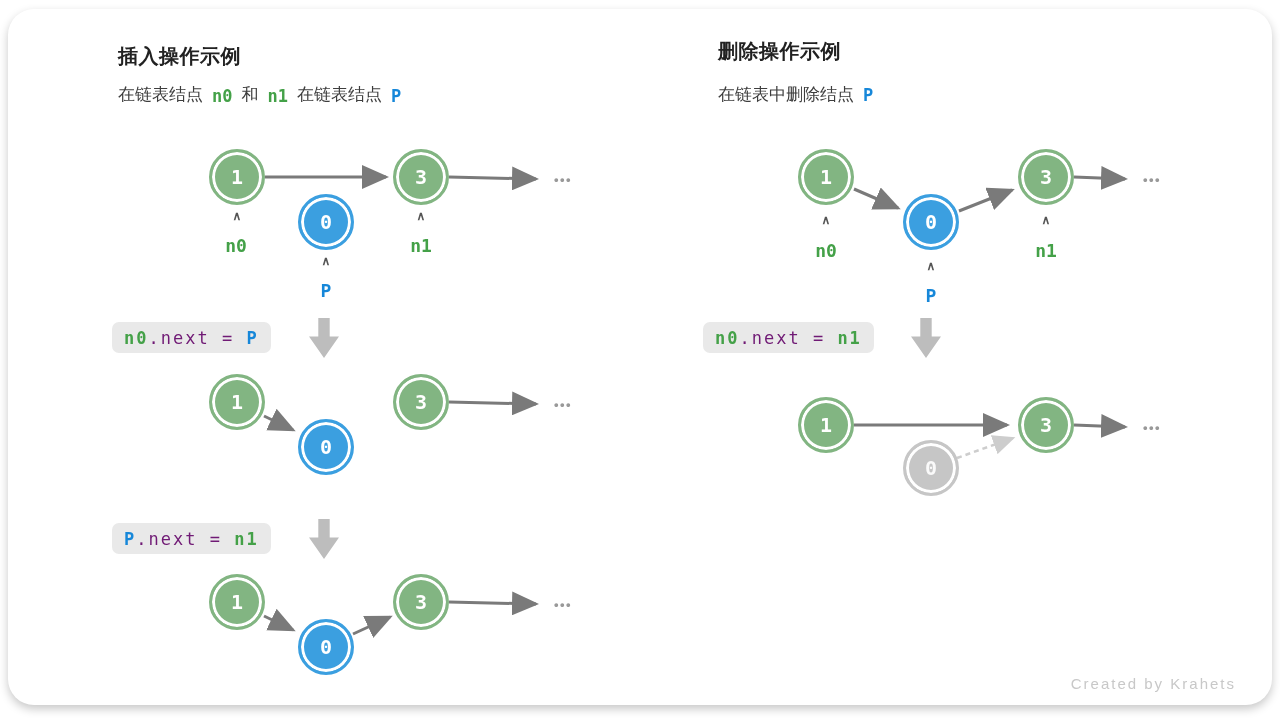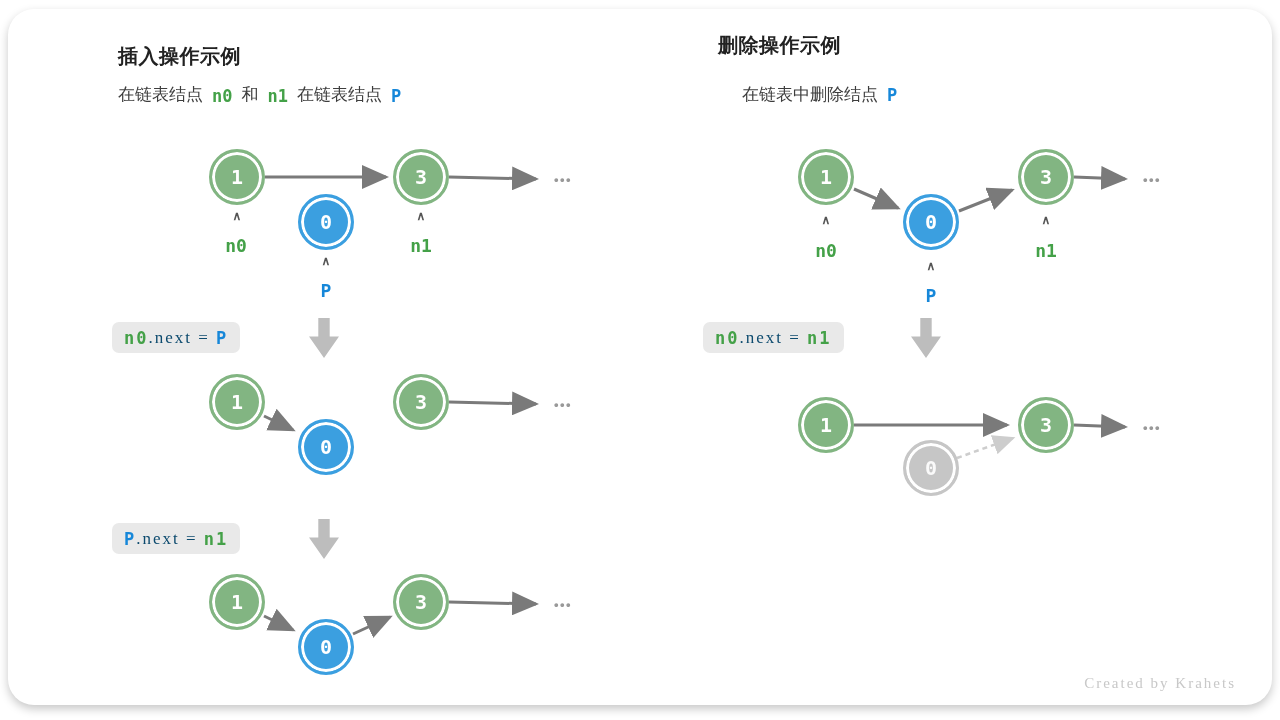--- a/index.html
+++ b/index.html
@@ -8,21 +8,21 @@
         border-radius:26px;box-shadow:0 4px 10px rgba(0,0,0,.22);}
   .layer{position:absolute;inset:0;border-radius:21px;}
   .arrows{position:absolute;left:0;top:0;pointer-events:none;}
 
   .panel-title{position:absolute;font-size:20px;font-weight:700;color:#212121;letter-spacing:.5px;}
   .panel-sub{position:absolute;display:flex;align-items:center;gap:9px;font-size:17px;color:#3d3d3d;}
   .panel-sub .zh{white-space:pre;}
   .mono{font-family:"DejaVu Sans Mono","Liberation Mono",monospace;}
   .tok-green{color:#44a148;font-weight:700;}
   .tok-blue{color:#1687d9;font-weight:700;}
-  .tok-dark{color:#0c4a6e;font-family:Liberation Serif, serif;}
+  .tok-dark{color:#701a75;}
 
   .node{position:absolute;width:50px;height:50px;border-radius:50%;border:3px solid;
         box-shadow:inset 0 0 0 3px #fff;display:flex;align-items:center;justify-content:center;
         font-family:"DejaVu Sans Mono","Liberation Mono",monospace;font-size:20px;font-weight:700;color:#fff;}
   .node.green{background:#82b582;border-color:#82b582;}
   .node.blue{background:#3b9fe0;border-color:#3b9fe0;}
   .node.gray{background:#c6c6c6;border-color:#c6c6c6;color:#fafafa;}
 
   .ref{position:absolute;transform:translate(-50%,-50%);font-family:"DejaVu Sans Mono","Liberation Mono",monospace;
        font-size:18px;font-weight:700;}
@@ -31,21 +31,21 @@
   .caret{position:absolute;transform:translate(-50%,-50%);font-size:12px;font-weight:700;color:#555;}
   .dots{position:absolute;transform:translate(-50%,-50%);font-size:13px;font-weight:700;
         letter-spacing:1.5px;color:#999;}
 
   .chip{position:absolute;height:31px;padding:0 12px;background:#e9e9e9;border-radius:7px;
         display:flex;align-items:center;font-family:"DejaVu Sans Mono","Liberation Mono",monospace;
         font-size:17px;letter-spacing:2px;white-space:pre;}
   .down-arrow{position:absolute;width:30px;height:40px;background:#bdbdbd;
         clip-path:polygon(31% 0,69% 0,69% 46%,100% 46%,50% 100%,0% 46%,31% 46%);}
 
-  .credit{position:absolute;right:44px;top:675px;font-family:Liberation Serif, serif;
+  .credit{position:absolute;right:44px;top:675px;font-family:Liberation Sans, sans-serif;
           font-size:15px;letter-spacing:2px;color:#c8c8c8;}
 </style>
 </head>
 <body>
 
 <div class="card"></div>
 
 <div class="layer">
 
   <svg class="arrows" width="1280" height="720" viewBox="0 0 1280 720">
@@ -126,22 +126,22 @@
       <span>1</span>
     </div>
   <div class="node blue" style="left:298px;top:619px;">
       <span>0</span>
     </div>
   <div class="node green" style="left:393px;top:574px;">
       <span>3</span>
     </div>
   <div class="dots" style="left:563px;top:604px;">•••</div>
 
-  <div class="panel-title" style="left:718px;top:32px;">删除操作示例</div>
-  <div class="panel-sub" style="left:718px;top:83px;margin-left:24px;">
+  <div class="panel-title" style="left:718px;top:38px;">删除操作示例</div>
+  <div class="panel-sub" style="left:718px;top:83px;">
     <span class="zh">在链表中删除结点</span>
     <span class="mono tok-blue">P</span>
   </div>
 
   <div class="node green" style="left:798px;top:149px;">
       <span>1</span>
     </div>
   <div class="node blue" style="left:903px;top:194px;">
       <span>0</span>
     </div>

